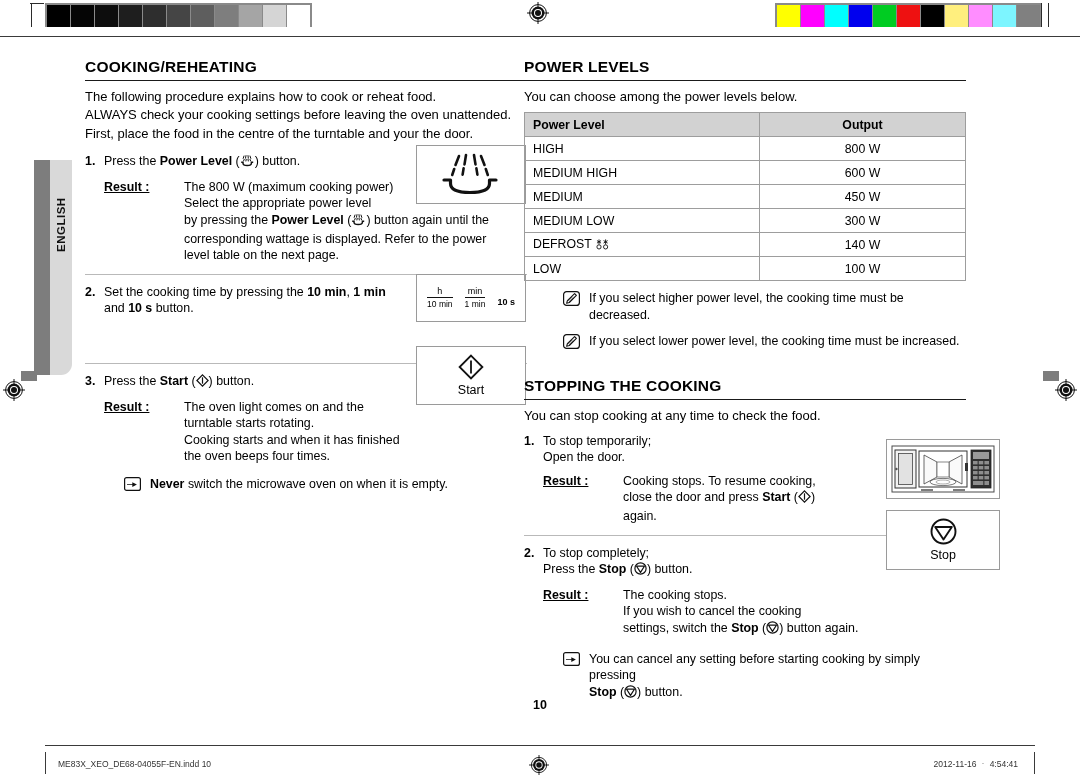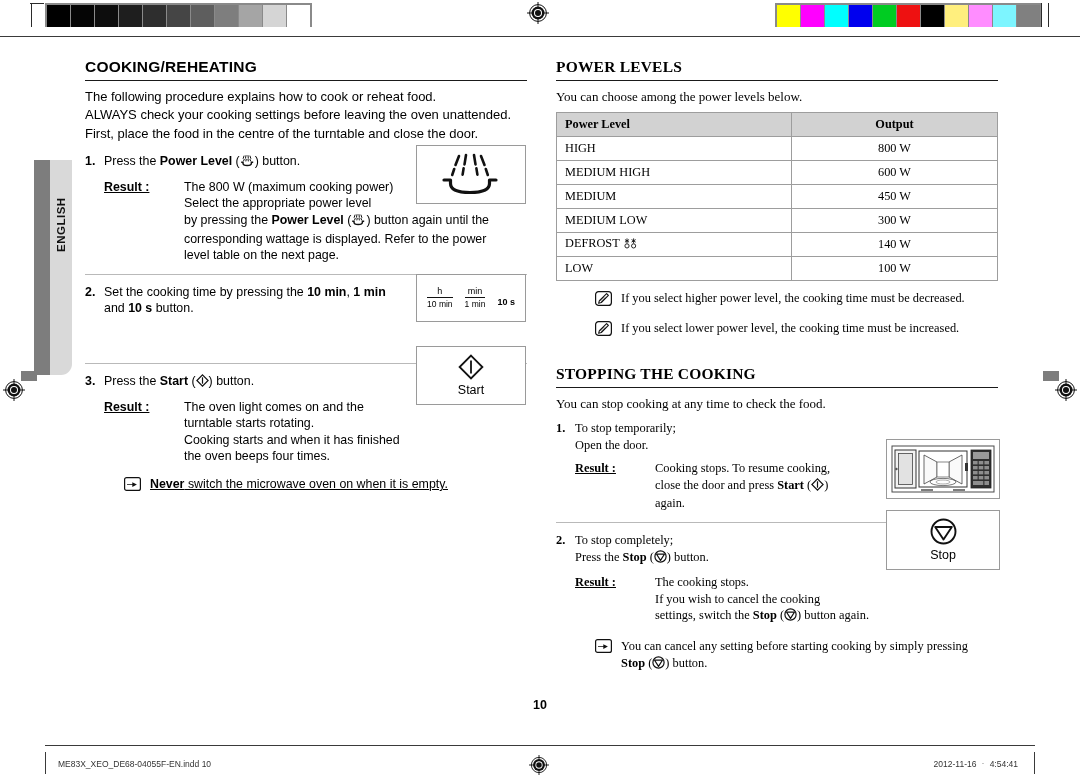--- a/index.html
+++ b/index.html
@@ -60,21 +60,21 @@
     width: 22px; height: 130px;
     display: flex; align-items: center; justify-content: center;
     font-size: 11.5px; font-weight: bold; letter-spacing: .5px;
     writing-mode: vertical-rl; transform: rotate(180deg);
     color: #111;
   }
 
   
   .col { position: absolute; top: 58px; }
   .col-left { left: 85px; width: 442px; }
-  .col-right { left: 556px; width: 442px; font-family: Liberation Serif, serif; }
+  .col-right { left: 524px; width: 442px; }
 
   h2.sec-title {
     font-size: 15.5px; font-weight: bold; letter-spacing: .2px;
     margin: 0 0 4px 0; padding: 0;
   }
   .sec-rule { border-bottom: 1.6px solid #1a1a1a; margin-bottom: 8px; }
 
   p.lead {
     font-size: 13px; line-height: 16.4px; margin: 0 0 2px 0;
   }
@@ -225,21 +225,21 @@
     <div class="lang-text">ENGLISH</div>
   </div>
 
   <div class="col col-left">
 
     <h2 class="sec-title">COOKING/REHEATING</h2>
     <div class="sec-rule"></div>
 
     <p class="lead">The following procedure explains how to cook or reheat food.</p>
     <p class="lead">ALWAYS check your cooking settings before leaving the oven unattended.</p>
-    <p class="lead">First, place the food in the centre of the turntable and close the door.</p>
+    <p class="lead">First, place the food in the centre of the turntable and your the door.</p>
 
     <div class="step" style="margin-top:11px;">
       <span class="num">1.</span>
       <div class="body">
         <span>Press the </span><b>Power Level</b><span> (</span><span class="inline-ico"><svg width="15" height="12" viewBox="0 0 15 12">
               <g stroke="#111" stroke-width="1" stroke-linecap="round">
                 <line x1="4" y1="1" x2="3.2" y2="3.4"></line>
                 <line x1="6" y1="0.6" x2="5.5" y2="3.2"></line>
                 <line x1="8" y1="0.6" x2="8.3" y2="3.2"></line>
                 <line x1="10" y1="1" x2="10.8" y2="3.4"></line>
@@ -301,21 +301,21 @@
           <div class="result-txt">
             <div>The oven light comes on and the</div>
             <div>turntable starts rotating.</div>
             <div>Cooking starts and when it has finished</div>
             <div>the oven beeps four times.</div>
           </div>
         </div>
       </div>
     </div>
 
-    <div class="note" style="margin-top:11px;text-decoration:underline;">
+    <div class="note" style="margin-top:11px;">
       <span class="note-ico">
         <svg width="17" height="14" viewBox="0 0 17 14">
           <rect x="0.6" y="0.6" width="15.8" height="12.8" rx="2" fill="#fff" stroke="#111" stroke-width="1.2"></rect>
           <path d="M3 7.2 h5.3 v-2 l4.6 2.4 -4.6 2.4 v-2 H3 z" fill="#111"></path>
         </svg>
       </span>
       <span class="note-txt"><b>Never</b><span> switch the microwave oven on when it is empty.</span></span>
     </div>
   </div>
 

